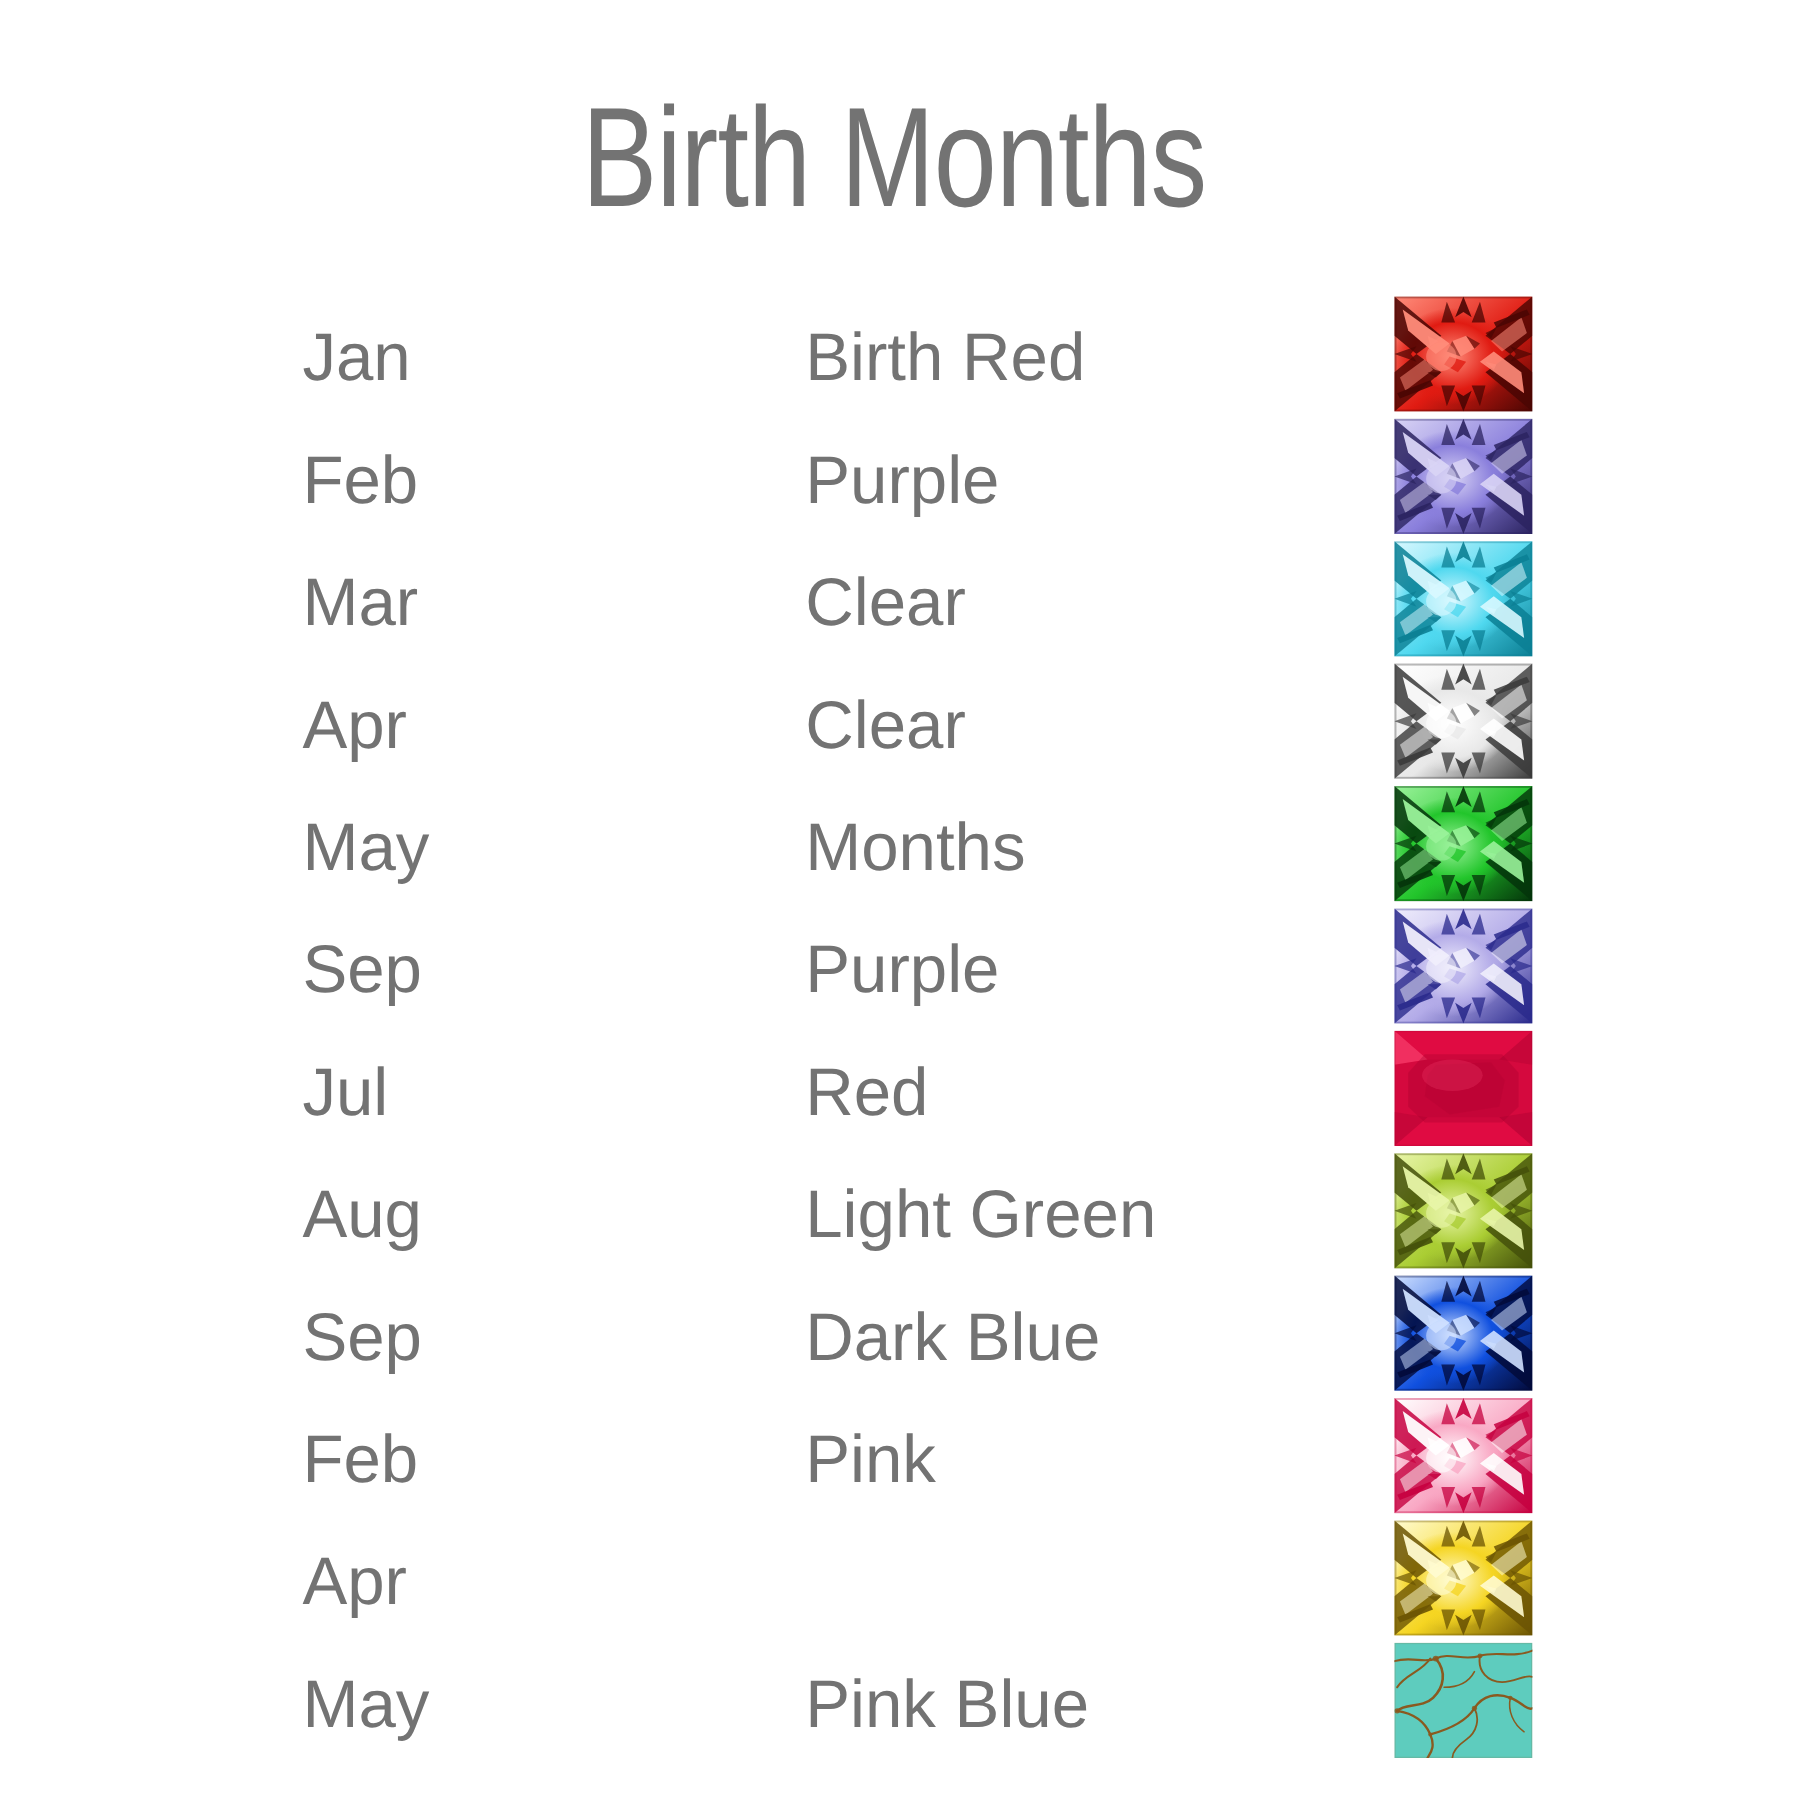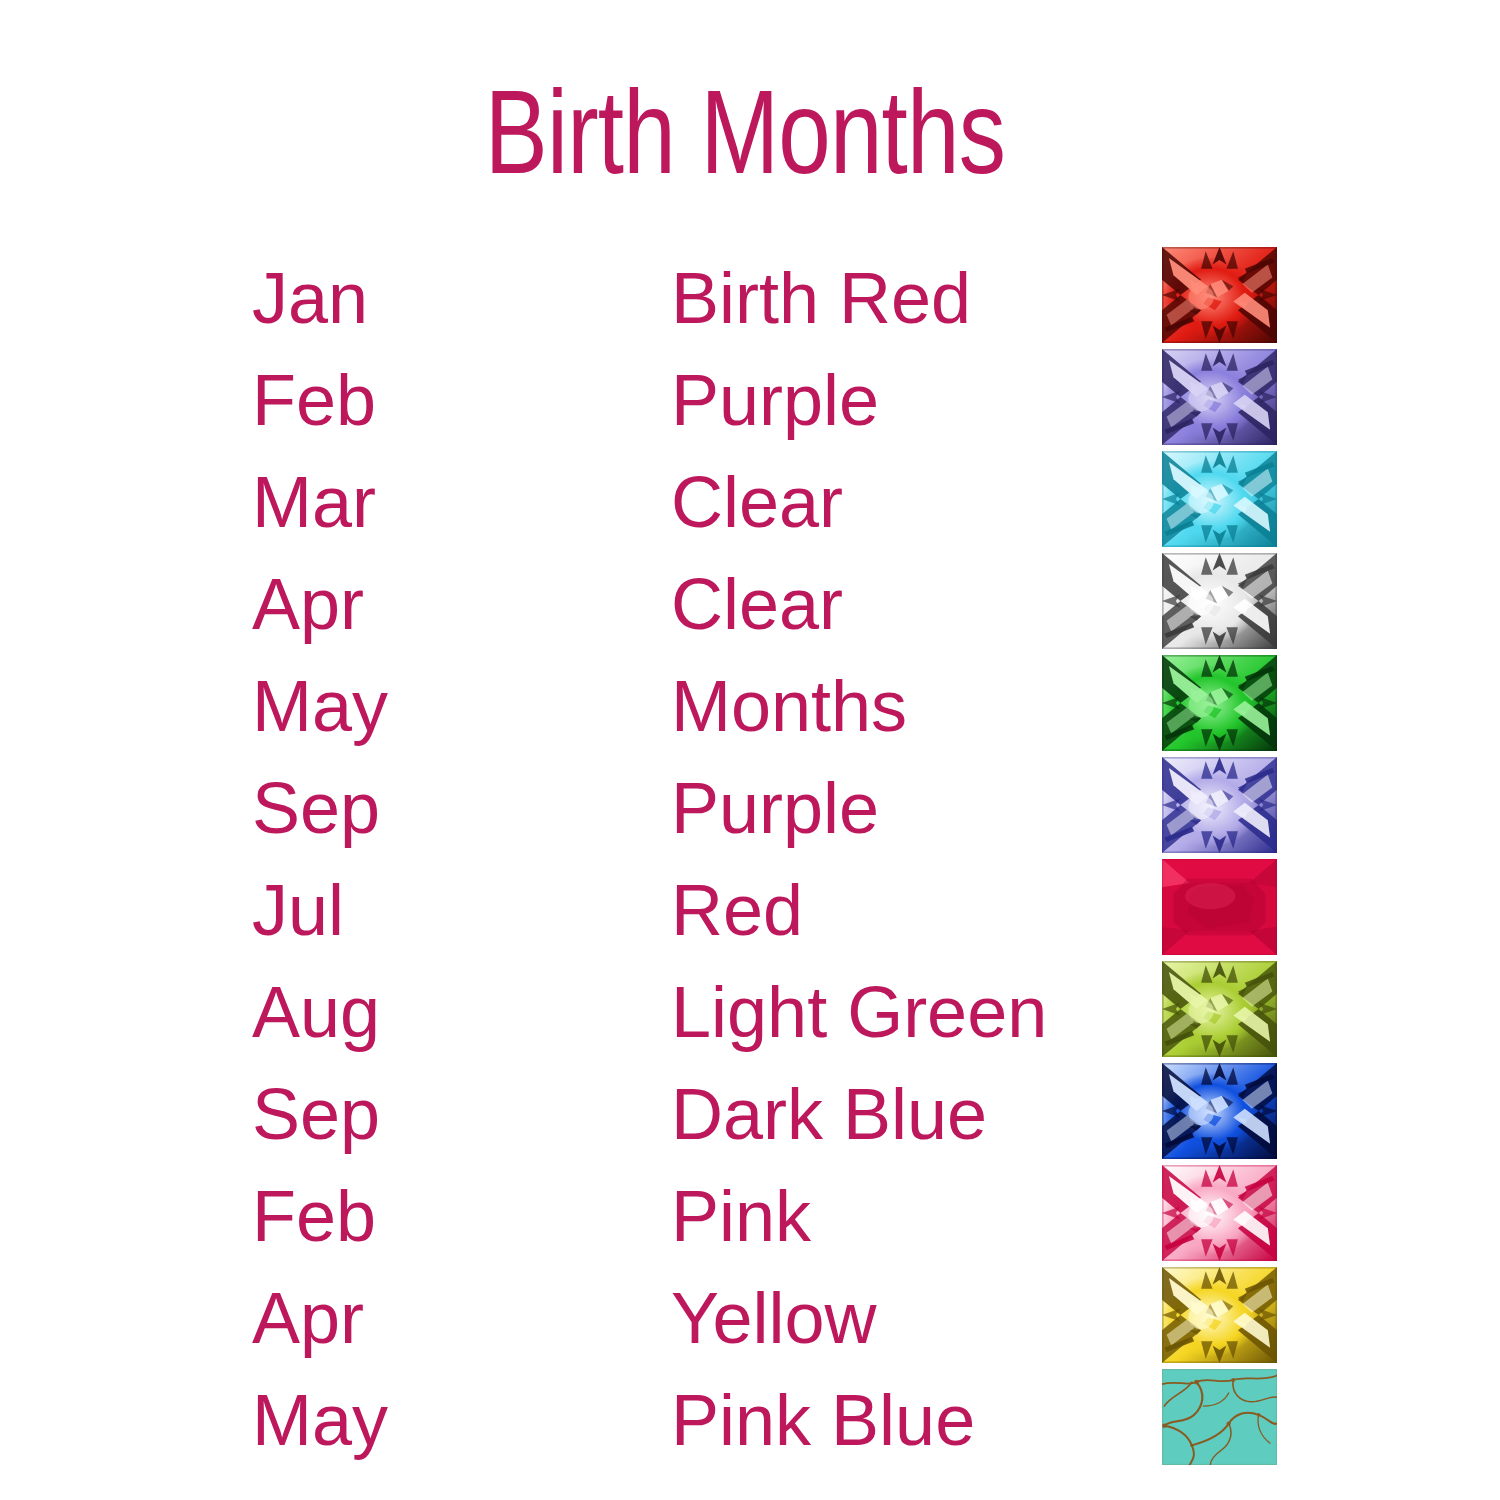--- a/index.html
+++ b/index.html
@@ -7,21 +7,21 @@
     padding: 0;
     background: #ffffff;
   }
   #page {
     position: relative;
     width: 1500px;
     height: 1500px;
     background: #ffffff;
     overflow: hidden;
     font-family: "Liberation Sans", "DejaVu Sans", sans-serif;
-    color: #be185d;
+    color: #737373;
   }
   #title {
     position: absolute;
     left: 0;
     top: 72px;
     width: 1490px;
     text-align: center;
     font-family: "Liberation Sans Narrow", "Liberation Sans", sans-serif;
     font-size: 118px;
     line-height: 120px;
@@ -37,21 +37,21 @@
     top: 247px;
     width: 1500px;
   }
   .row {
     position: relative;
     height: 102px;
   }
   .month, .colorname {
     position: absolute;
     top: 0;
-    font-size: 72px;
+    font-size: 56px;
     line-height: 102px;
     font-weight: 400;
     white-space: nowrap;
     font-family: "Liberation Sans", "DejaVu Sans", sans-serif;
   }
   .month { left: 252px; }
   .colorname { left: 671px; }
   .gemwrap {
     position: absolute;
     left: 1162px;
@@ -680,21 +680,20 @@
 
     <polygon points="2,74 26,64 28,68 4,78" fill="#c6003f" opacity="0.9"></polygon>
     <polygon points="98,14 74,24 72,20 96,10" fill="#c6003f" opacity="0.85"></polygon>
 
     <rect x="0" y="0" width="100" height="88" fill="none" stroke="#c6003f" stroke-opacity="0.35" stroke-width="3"></rect>
   </svg>
         </div>
       </div>
       <div class="row">
         <div class="month">Apr</div>
-        <div class="colorname">Yellow</div>
         <div class="gemwrap">
           <svg viewBox="0 0 100 88" preserveAspectRatio="none">
 
   <defs>
     <linearGradient id="g10a" x1="0" y1="0" x2="1" y2="1">
       <stop offset="0%" stop-color="#fffbd0"></stop>
       <stop offset="55%" stop-color="#f5d522"></stop>
       <stop offset="100%" stop-color="#6b5403"></stop>
     </linearGradient>
     <linearGradient id="g10b" x1="1" y1="0" x2="0" y2="1">

